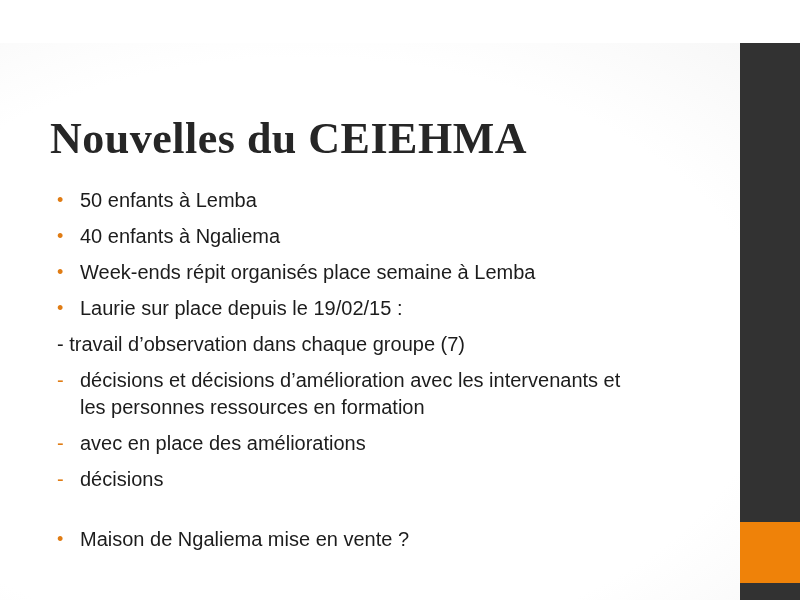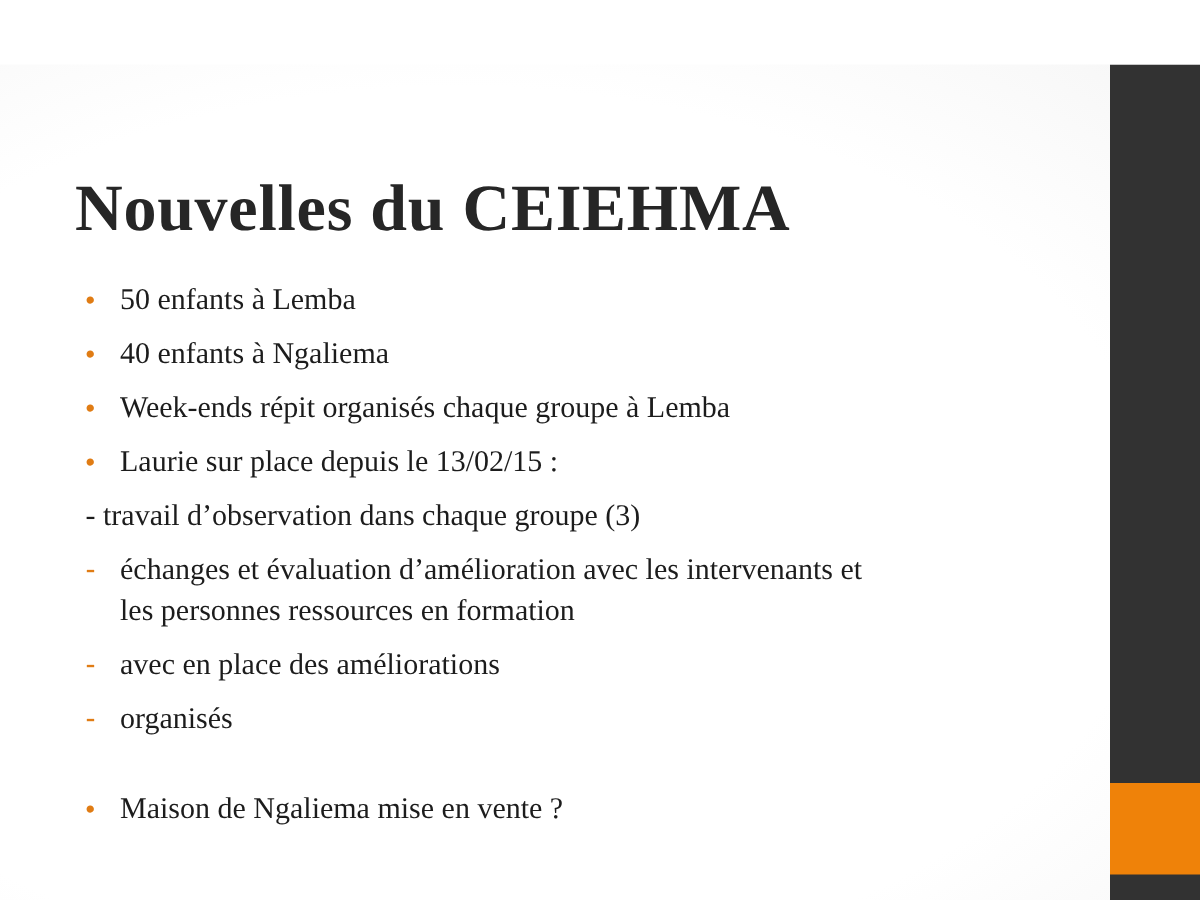--- a/index.html
+++ b/index.html
@@ -54,21 +54,20 @@
   .marker {
     flex: none;
     width: 23px;
     color: var(--bullet-orange, #E07C14);
   }
   .item.dot .marker { font-size: 18px; }
   .item.gap-above { margin-top: 33px; }
   .item-text {
     flex: 1;
     white-space: pre-line;
-    font-family: Liberation Serif, serif;
   }
 </style>
 </head>
 <body>
 
 <div class="slide">
 
   <div class="side-bar"></div>
   <div class="accent-block"></div>
 
@@ -81,47 +80,47 @@
       <span class="item-text">50 enfants à Lemba</span>
     </div>
 
     <div class="item dot">
       <span class="marker">•</span>
       <span class="item-text">40 enfants à Ngaliema</span>
     </div>
 
     <div class="item dot">
       <span class="marker">•</span>
-      <span class="item-text">Week-ends répit organisés chaque groupe à Lemba</span>
+      <span class="item-text">Week-ends répit organisés place semaine à Lemba</span>
     </div>
 
     <div class="item dot">
       <span class="marker">•</span>
-      <span class="item-text">Laurie sur place depuis le 13/02/15 :</span>
+      <span class="item-text">Laurie sur place depuis le 19/02/15 :</span>
     </div>
 
     <div class="item flush">
 
-      <span class="item-text">- travail d’observation dans chaque groupe (3)</span>
+      <span class="item-text">- travail d’observation dans chaque groupe (7)</span>
     </div>
 
     <div class="item dash">
       <span class="marker">-</span>
-      <span class="item-text">échanges et évaluation d’amélioration avec les intervenants et
+      <span class="item-text">décisions et décisions d’amélioration avec les intervenants et
 les personnes ressources en formation</span>
     </div>
 
     <div class="item dash">
       <span class="marker">-</span>
       <span class="item-text">avec en place des améliorations</span>
     </div>
 
     <div class="item dash">
       <span class="marker">-</span>
-      <span class="item-text">organisés</span>
+      <span class="item-text">décisions</span>
     </div>
 
     <div class="item dot gap-above">
       <span class="marker">•</span>
       <span class="item-text">Maison de Ngaliema mise en vente ?</span>
     </div>
 
   </div>
 </div>
 

